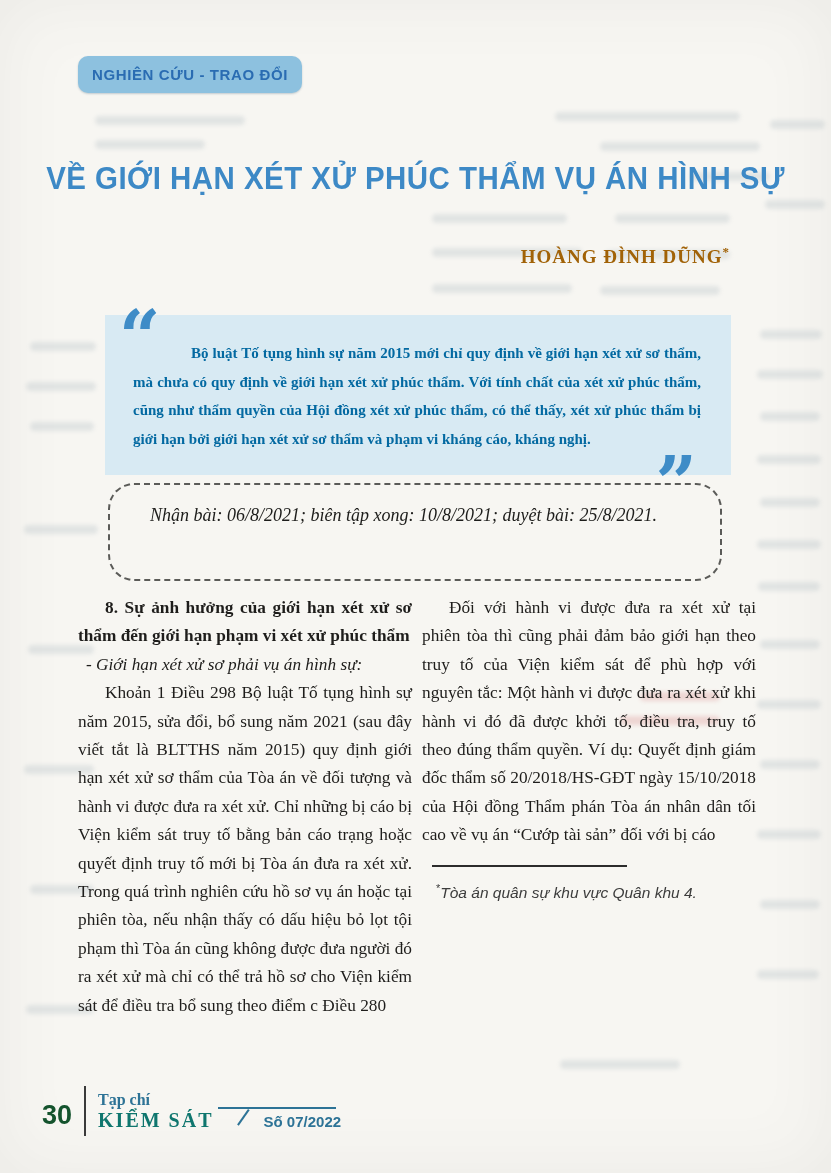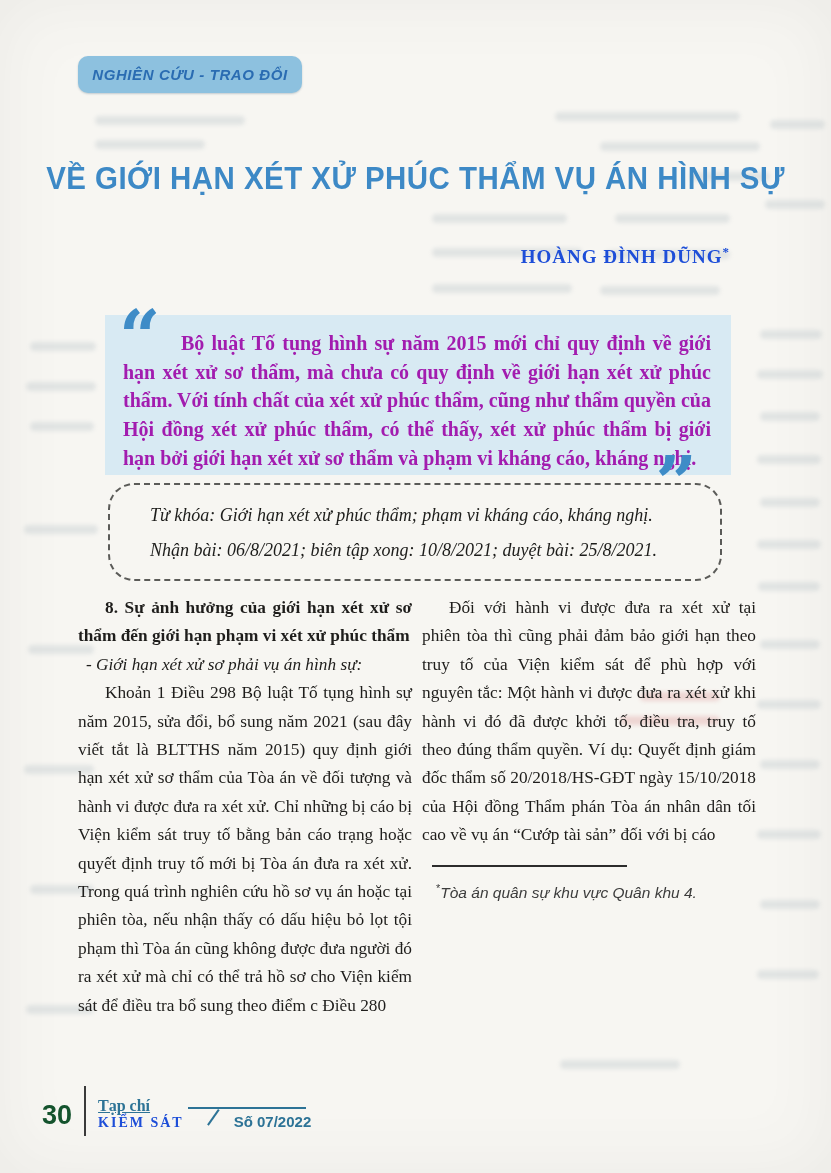--- a/index.html
+++ b/index.html
@@ -10,44 +10,43 @@
     font-family:"Liberation Serif","DejaVu Serif",serif;
   }
   
   .ghost{position:absolute; height:9px; border-radius:5px; background:#a9b6bd; opacity:.28; filter:blur(2px);}
   .ghost.pink{background:#d98b8b; opacity:.30;}
 
   .badge{
     position:absolute; left:78px; top:56px; width:224px; height:37px;
     background:#8dc1df; border-radius:10px; display:flex; align-items:center; justify-content:center;
     box-shadow:0 1px 2px rgba(40,80,110,.25);
-    font-style:italic;
   }
   .badge span{font-family:"Liberation Sans","DejaVu Sans",sans-serif; font-weight:700; font-size:15px; color:#2a6cb2; letter-spacing:.6px;}
 
   .title{
     position:absolute; left:0; right:0; top:161px; margin:0; text-align:center;
     font-family:"Liberation Sans","DejaVu Sans",sans-serif; font-weight:800; font-size:31px;
     color:#3d89c6; transform:scaleX(.95); letter-spacing:.5px; white-space:nowrap;
   }
 
   .author{
     position:absolute; right:101px; top:244px;
-    font-weight:700; font-size:19px; color:#1d4ed8; letter-spacing:1px;
+    font-weight:700; font-size:19px; color:#a16207; letter-spacing:1px;
   }
   .author sup{font-size:13px;}
 
   .abstract{
     position:absolute; left:105px; top:315px; width:626px; height:160px;
     background:#d8eaf3;
   }
   .abstract-text{
-    position:absolute; left:14px; right:16px; top:10px; margin:4px;
-    font-weight:700; font-size:20px; line-height:28.7px; text-align:justify;
-    text-indent:58px; color:#a21caf;
+    position:absolute; left:14px; right:16px; top:10px; margin:14px;
+    font-weight:700; font-size:15px; line-height:28.7px; text-align:justify;
+    text-indent:58px; color:#0369a1;
   }
   .q{position:absolute; font-weight:900; font-size:72px; line-height:0; color:#3e8cc7; font-family:"DejaVu Serif",serif;}
   .q-open{left:14px; top:22px;}
   .q-close{right:34px; bottom:-8px;}
 
   .kwbox{
     position:absolute; left:108px; top:483px; width:614px; height:98px;
     border:2px dashed #5b5b58; border-radius:26px;
     padding:13px 20px 0 40px; box-sizing:border-box;
   }
@@ -68,22 +67,22 @@
   .footnote{
     font-family:"Liberation Sans","DejaVu Sans",sans-serif; font-style:italic;
     font-size:15.5px; color:#3c3c3c; margin:0; padding-left:14px; text-align:left;
   }
   .footnote sup{font-size:11px; font-style:normal;}
 
   .footer{position:absolute; left:42px; top:1086px; display:flex; align-items:flex-end;}
   .pagenum{font-family:"Liberation Sans","DejaVu Sans",sans-serif; font-weight:800; font-size:27px; color:#14532d; line-height:1; padding-bottom:7px;}
   .vdiv{width:2px; height:50px; background:#3a3a3a; margin:0 12px;}
   .journal{display:flex; flex-direction:column; line-height:1.12; padding-bottom:5px;}
-  .j1{font-weight:700; font-size:16px; color:#2d7396;text-decoration:underline;}
-  .j2{font-weight:700; font-size:14px; color:#1d4ed8; letter-spacing:2px;text-align:center;}
+  .j1{font-weight:700; font-size:16px; color:#2d7396;}
+  .j2{font-weight:700; font-size:20px; color:#0f766e; letter-spacing:2px;text-align:center;}
   .issue-block{position:relative; width:135px; height:50px; margin-left:4px;}
   .hline{position:absolute; left:0; top:21px; width:118px; height:2px; background:#2d7396;}
   .slash{position:absolute; left:30px; top:23px; width:2px; height:19px; background:#2d7396; transform:rotate(35deg); transform-origin:top left;}
   .issue{position:absolute; left:46px; top:27px; font-family:"Liberation Sans","DejaVu Sans",sans-serif; font-weight:700; font-size:15px; color:#2d7396; white-space:nowrap;}
 </style>
 </head>
 <body>
 
 <div class="page">
 
@@ -135,21 +134,20 @@
     <span>HOÀNG ĐÌNH DŨNG</span><sup>*</sup>
   </div>
 
   <div class="abstract">
     <span class="q q-open">“</span>
     <p class="abstract-text">Bộ luật Tố tụng hình sự năm 2015 mới chỉ quy định về giới hạn xét xử sơ thẩm, mà chưa có quy định về giới hạn xét xử phúc thẩm. Với tính chất của xét xử phúc thẩm, cũng như thẩm quyền của Hội đồng xét xử phúc thẩm, có thể thấy, xét xử phúc thẩm bị giới hạn bởi giới hạn xét xử sơ thẩm và phạm vi kháng cáo, kháng nghị.</p>
     <span class="q q-close">”</span>
   </div>
 
   <div class="kwbox">
-    <p>Từ khóa: Giới hạn xét xử phúc thẩm; phạm vi kháng cáo, kháng nghị.</p>
     <p>Nhận bài: 06/8/2021; biên tập xong: 10/8/2021; duyệt bài: 25/8/2021.</p>
   </div>
 
   <div class="col col-left">
     <p class="p-heading">8. Sự ảnh hưởng của giới hạn xét xử sơ thẩm đến giới hạn phạm vi xét xử phúc thẩm</p>
     <p class="p-italic">- Giới hạn xét xử sơ phải vụ án hình sự:</p>
     <p class="p-indent">Khoản 1 Điều 298 Bộ luật Tố tụng hình sự năm 2015, sửa đổi, bổ sung năm 2021 (sau đây viết tắt là BLTTHS năm 2015) quy định giới hạn xét xử sơ thẩm của Tòa án về đối tượng và hành vi được đưa ra xét xử. Chỉ những bị cáo bị Viện kiểm sát truy tố bằng bản cáo trạng hoặc quyết định truy tố mới bị Tòa án đưa ra xét xử. Trong quá trình nghiên cứu hồ sơ vụ án hoặc tại phiên tòa, nếu nhận thấy có dấu hiệu bỏ lọt tội phạm thì Tòa án cũng không được đưa người đó ra xét xử mà chỉ có thể trả hồ sơ cho Viện kiểm sát để điều tra bổ sung theo điểm c Điều 280</p>
   </div>
 
   <div class="col col-right">

